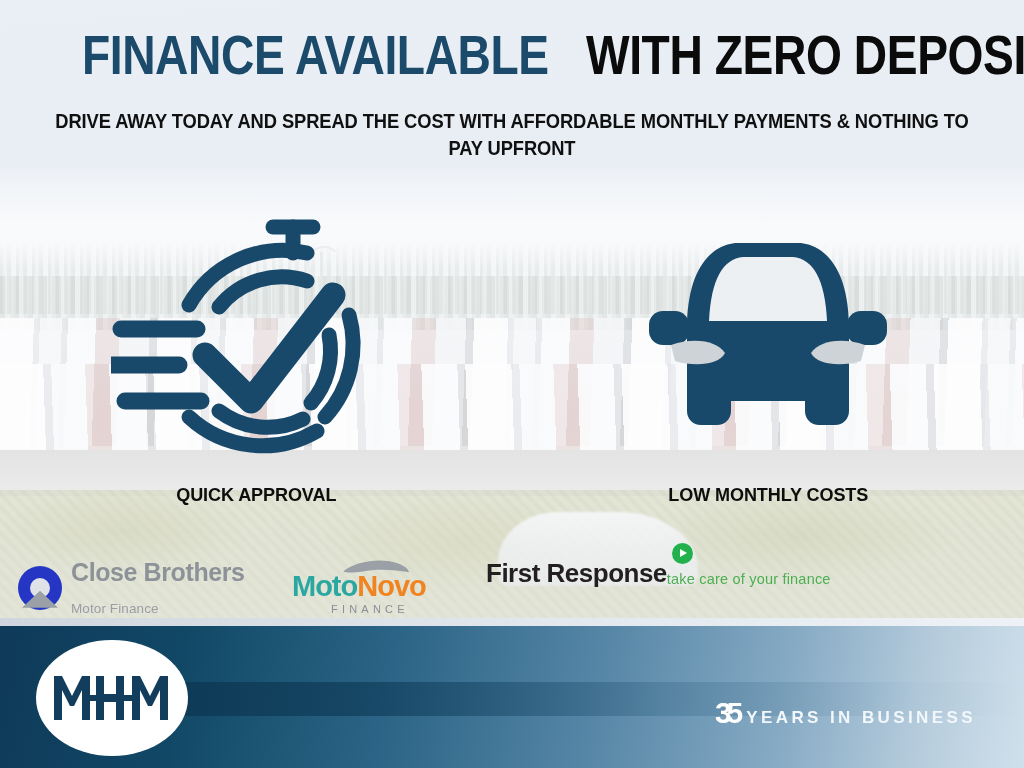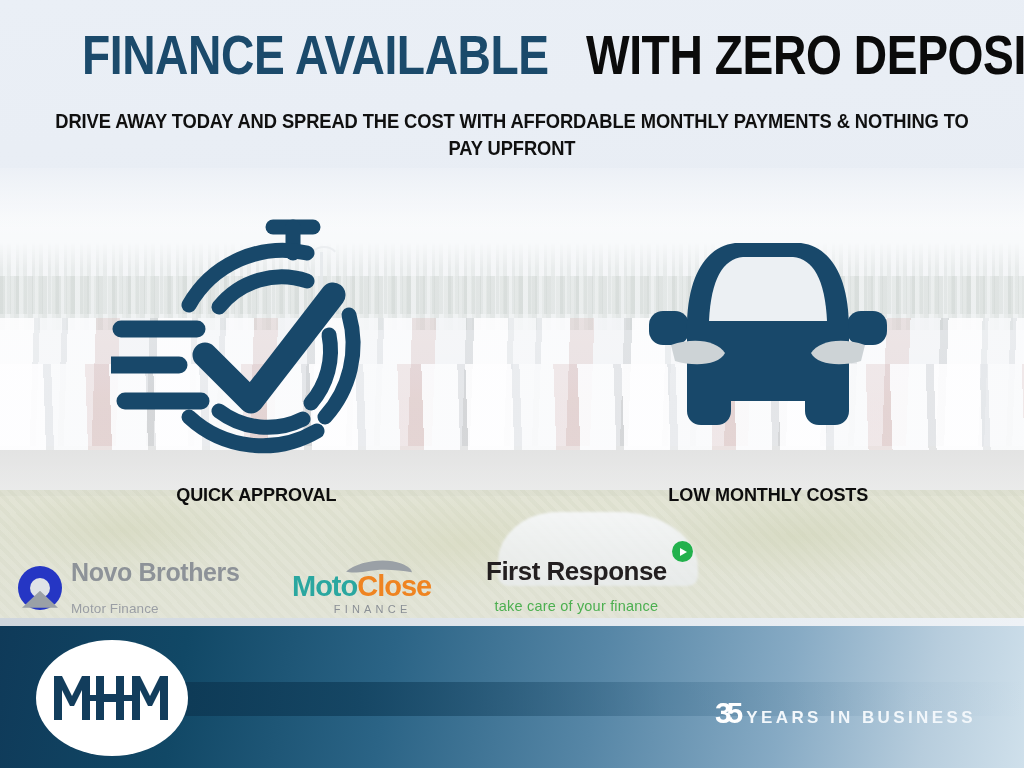--- a/index.html
+++ b/index.html
@@ -212,21 +212,21 @@
 
   
   #lender-motonovo { left: 292px; top: 3px; flex-direction: column; align-items: center; }
   .mn-swoosh { width: 78px; height: 16px; margin-bottom: -3px; margin-left: 34px; }
   .mn-word { font-size: 29px; font-weight: 700; line-height: 1; letter-spacing: -1px; }
   .mn-moto { color: #2aa7a0; }
   .mn-novo { color: #ef8421; }
   .mn-fin  { font-size: 11px; font-weight: 400; color: #8a8f95; letter-spacing: 4.2px; margin-top: 2px; margin-left: 22px; }
 
   
-  #lender-firstresponse { left: 486px; top: 2px; flex-direction: column; align-items: center; }
+  #lender-firstresponse { left: 486px; top: 2px; flex-direction: row; align-items: flex-end; }
   .fr-row { position: relative; }
   .fr-name { font-size: 26px; font-weight: 700; color: #231f20; letter-spacing: -0.5px; line-height: 1.05; }
   .fr-tag  { font-size: 14.5px; font-weight: 400; color: #4caf50; letter-spacing: 0.2px; margin-top: 13px; }
   .fr-play {
     position: absolute; right: -26px; top: -17px;
     width: 21px; height: 21px; border-radius: 50%;
     background: #22b14c;
     display: flex; align-items: center; justify-content: center;
   }
   .fr-play i {
@@ -377,31 +377,31 @@
 
   <div class="lenders">
 
     <div class="lender" id="lender-close">
       <div class="cb-mark">
         <div class="cb-ring"></div>
         <div class="cb-hole"></div>
         <div class="cb-mtn"></div>
       </div>
       <div class="cb-text">
-        <div class="cb-name">Novo Brothers</div>
+        <div class="cb-name">Close Brothers</div>
         <div class="cb-sub">Motor Finance</div>
       </div>
     </div>
 
     <div class="lender" id="lender-motonovo">
       <svg class="mn-swoosh" viewBox="0 0 78 18">
         <path d="M2 14 C16 2 46 -2 64 5 C72 8 76 12 76 15 C60 12 40 11 24 14 C16 15 8 16 2 14 Z" fill="#9aa0a6"></path>
       </svg>
       <div>
-        <span class="mn-word mn-moto">Moto</span><span class="mn-word mn-novo">Close</span>
+        <span class="mn-word mn-moto">Moto</span><span class="mn-word mn-novo">Novo</span>
       </div>
       <div class="mn-fin">FINANCE</div>
     </div>
 
     <div class="lender" id="lender-firstresponse">
       <div class="fr-row">
         <div class="fr-name">First Response</div>
         <div class="fr-play">
             <i></i>
           </div>

